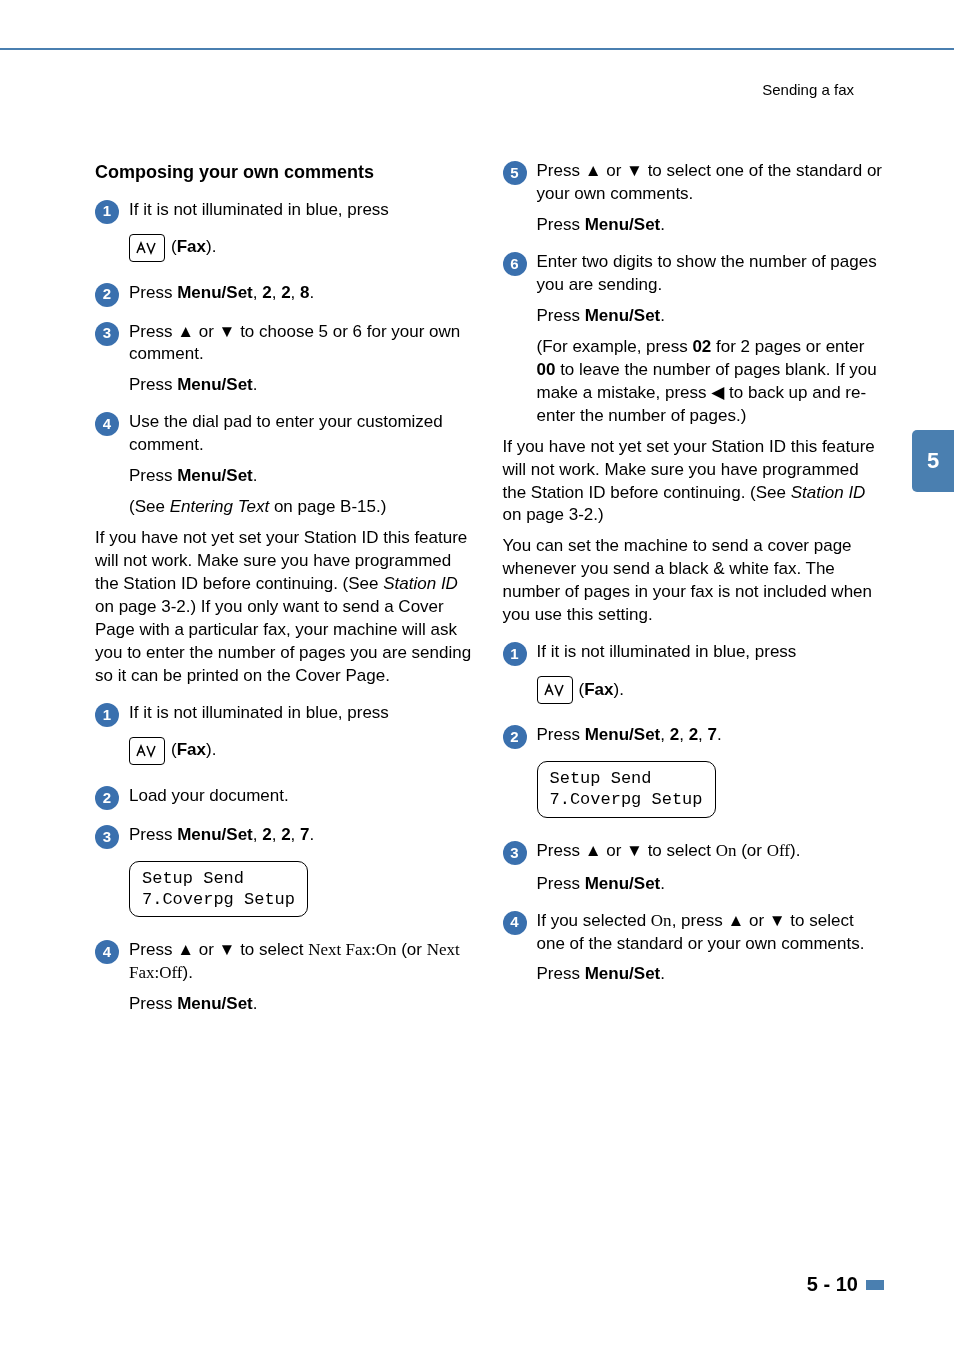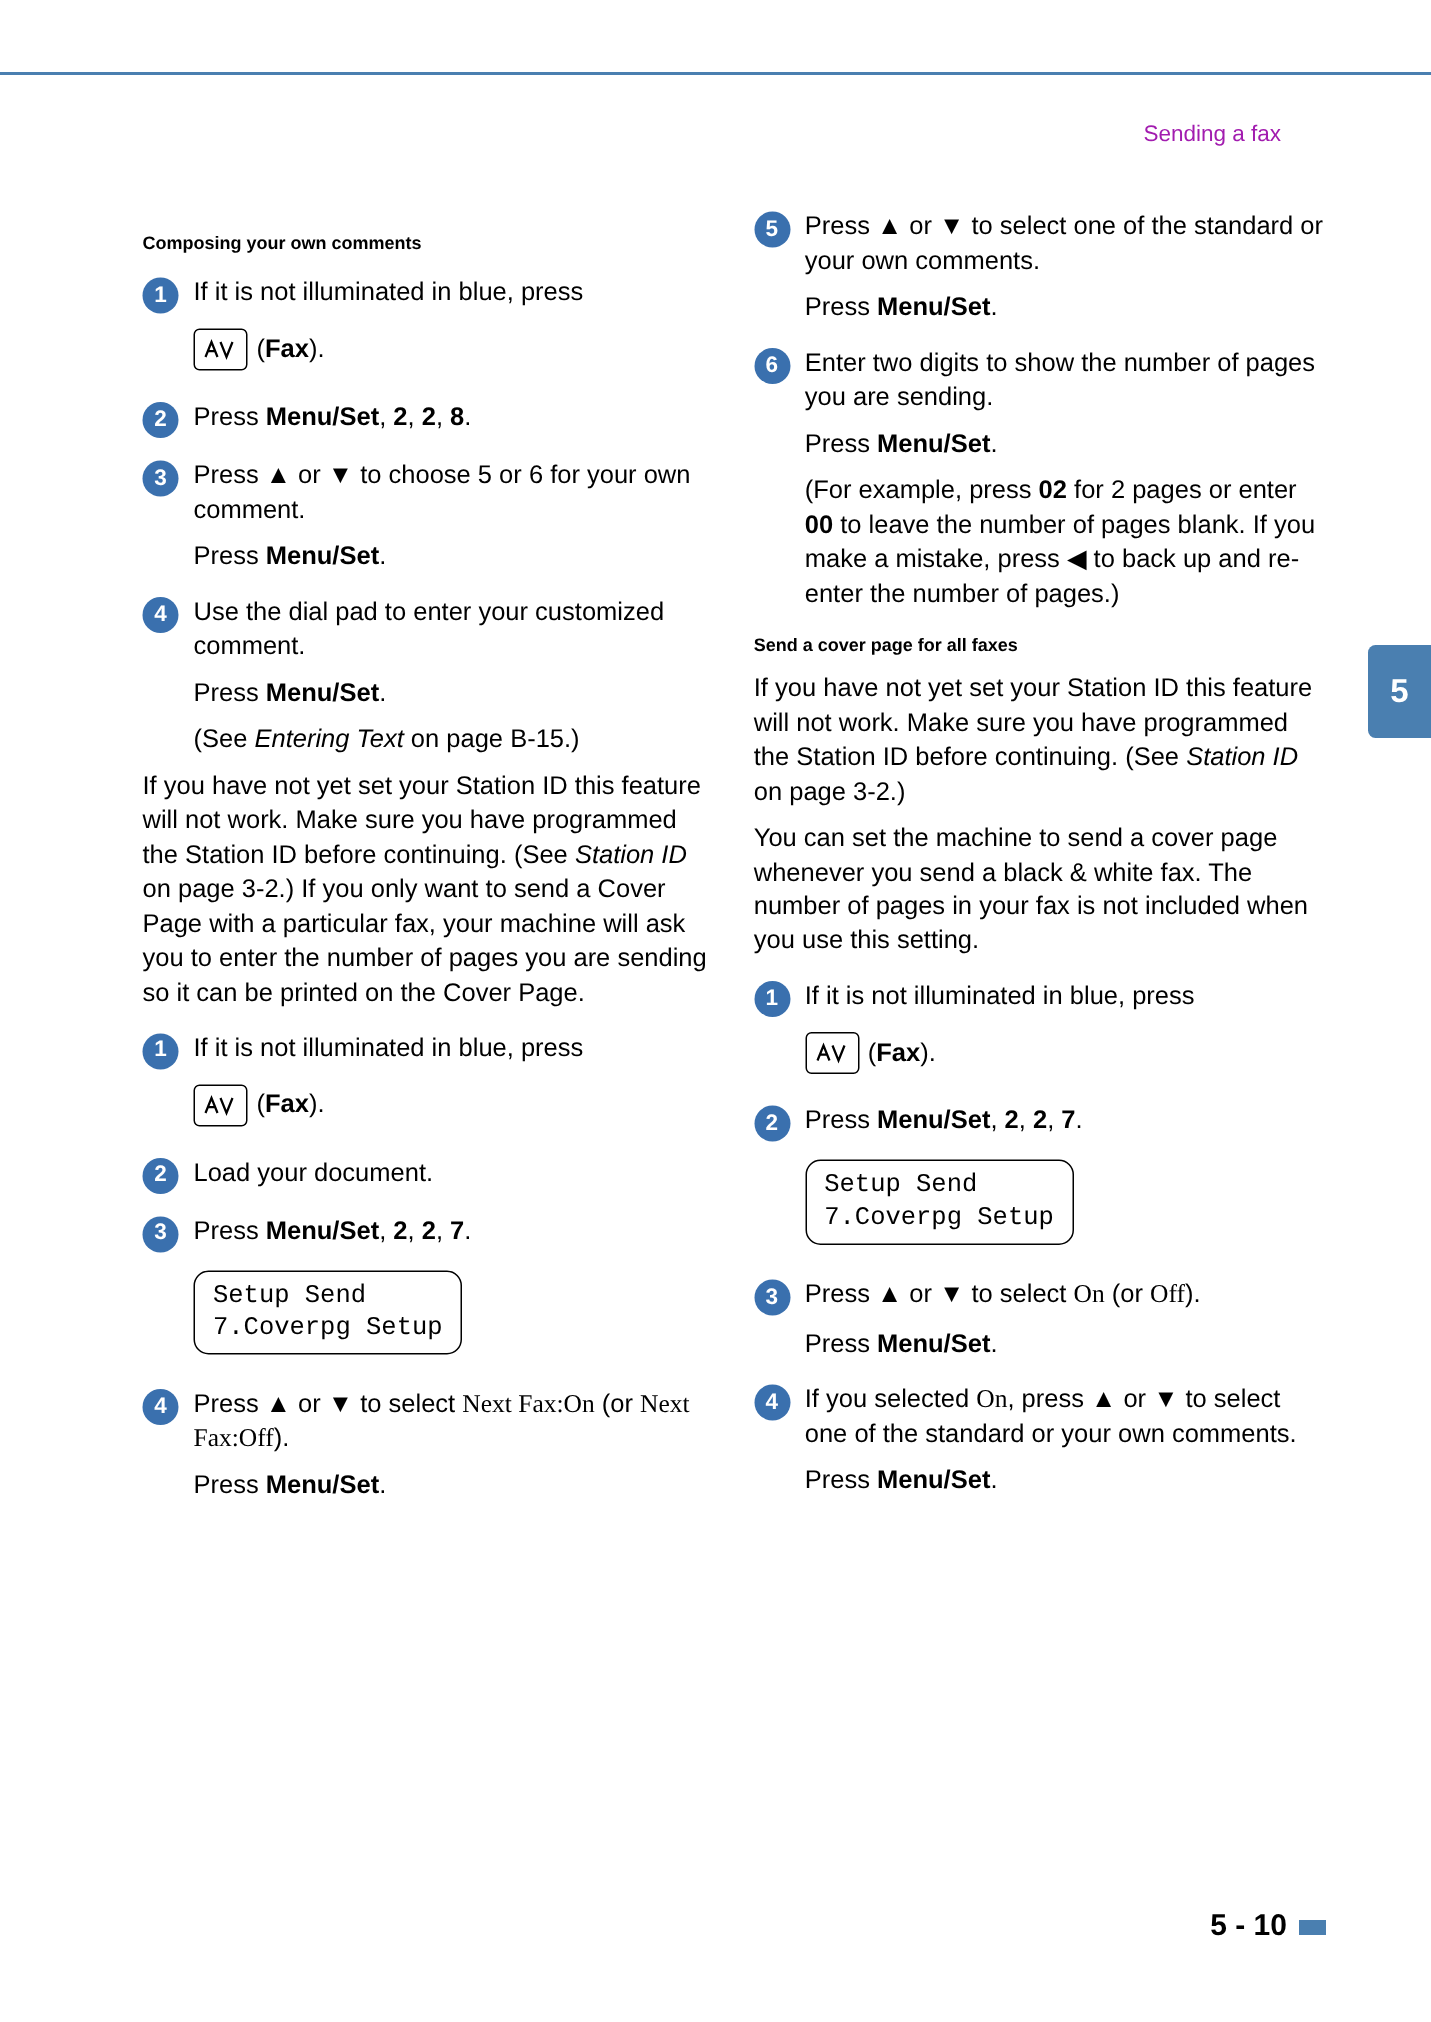--- a/index.html
+++ b/index.html
@@ -22,22 +22,22 @@
     position: absolute;
     left: 0;
     right: 0;
     top: 48px;
     height: 2px;
     background: #4a7fb0;
   }
   .header-label {
     text-align: right;
     font-size: 15px;
-    color: #a21caf;
-    margin-bottom: 40px;
+    color: #000000;
+    margin-bottom: 60px;
     margin-right: 30px;
   }
   .chapter-tab {
     position: absolute;
     right: 0;
     top: 430px;
     width: 42px;
     height: 62px;
     background: #4a7fb0;
     color: #fff;
@@ -52,21 +52,21 @@
     display: flex;
     gap: 26px;
   }
   .col { width: 50%; }
   h3 {
     font-size: 18px;
     font-weight: bold;
     margin: 18px 0 10px 0;
     font-family: Arial, Helvetica, sans-serif;
   }
-  h3.sub { margin-top: 14px; font-size: 12px; }
+  h3.sub { margin-top: 0; font-size: 18px; }
   p { margin: 8px 0; }
   .step {
     display: flex;
     align-items: flex-start;
     gap: 10px;
     margin: 14px 0 4px 0;
   }
   .step-body { flex: 1; }
   .badge {
     flex: 0 0 24px;
@@ -236,21 +236,20 @@
 
       <div class="step">
         <div class="badge">6</div>
         <div class="step-body">Enter two digits to show the number of pages you are sending.</div>
       </div>
       <p class="substep"><span>Press </span><span class="bold">Menu/Set</span><span>.</span></p>
       <p class="substep">
         <span>(For example, press </span><span class="bold">02</span><span> for 2 pages or enter </span><span class="bold">00</span><span> to leave the number of pages blank. If you make a mistake, press </span><span class="arrow-left"></span><span> to back up and re-enter the number of pages.)</span>
       </p>
 
-      <h3 class="sub">Send a cover page for all faxes</h3>
       <p>
         <span>If you have not yet set your Station ID this feature will not work. Make sure you have programmed the Station ID before continuing. (See </span><span class="italic">Station ID</span><span> on page 3-2.)</span>
       </p>
       <p>You can set the machine to send a cover page whenever you send a black &amp; white fax. The number of pages in your fax is not included when you use this setting.</p>
 
       <div class="step">
         <div class="badge">1</div>
         <div class="step-body">If it is not illuminated in blue, press</div>
       </div>
       <div class="fax-key">

